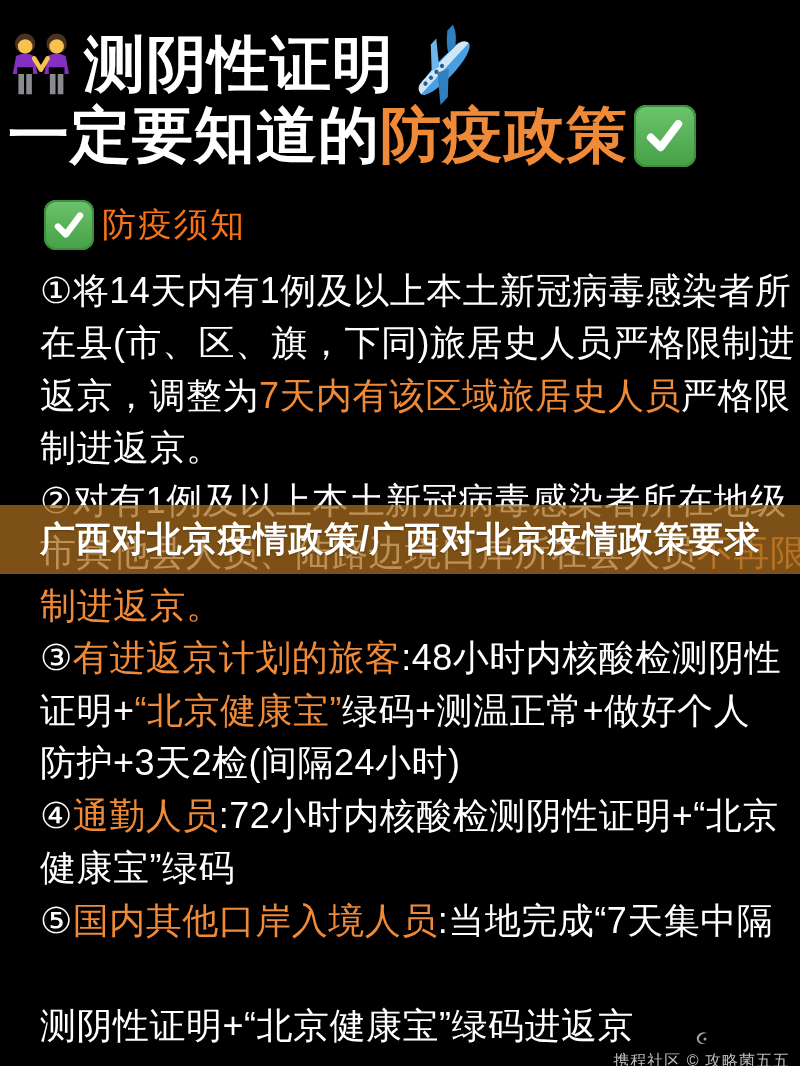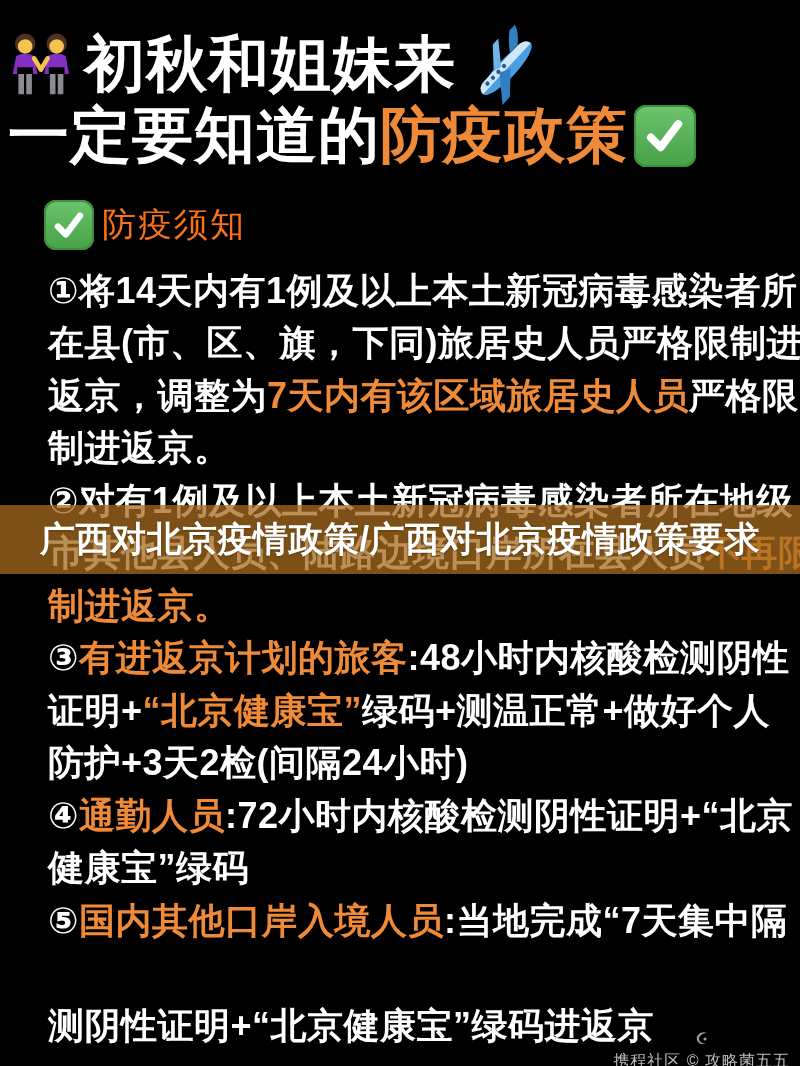--- a/index.html
+++ b/index.html
@@ -22,22 +22,22 @@
     position:relative;flex:0 0 auto;
   }
   .check-box.big{width:62px;height:62px;margin-left:6px;}
   .check-box.small{width:50px;height:50px;margin-right:8px;}
   .check-box svg{position:absolute;left:12%;top:12%;width:76%;height:76%;}
   
   .section-header{position:absolute;left:44px;top:200px;display:flex;align-items:center;}
   .section-title{font-size:34px;font-weight:400;color:#f97316;letter-spacing:2px;}
   
   .pline{
-    position:absolute;left:48px;width:730px;height:46px;
-    font-size:36px;font-weight:700;color:#ffffff;white-space:nowrap;
+    position:absolute;left:40px;width:730px;height:46px;
+    font-size:36px;font-weight:400;color:#ffffff;white-space:nowrap;
     letter-spacing:0.5px;line-height:46px;
   }
   .pline .o{color:#ef8a38;}
   
   .banner{
     position:absolute;left:0;top:505px;width:800px;height:69px;
     background:rgba(166,107,30,0.75);
     display:flex;align-items:center;justify-content:center;z-index:5;
   }
   .banner-text{
@@ -68,21 +68,21 @@
       <path d="M25 26 L31 36" stroke="#f6c34e" stroke-width="4" stroke-linecap="round"></path>
 
       <circle cx="45" cy="13" r="9" fill="#4a3320"></circle>
       <circle cx="45" cy="15.5" r="6.5" fill="#f6c34e"></circle>
       <path d="M37 10 Q41 2 50 6 Q54 8 53 14 L51 10 Q45 6 39 12 Z" fill="#4a3320"></path>
       <path d="M37 24 Q45 20 53 24 L56 40 L52 40 L52 34 L38 34 L38 40 L34 40 Z" fill="#8330c2"></path>
       <rect x="39" y="40" width="5" height="18" fill="#8a8a90"></rect>
       <rect x="46" y="40" width="5" height="18" fill="#8a8a90"></rect>
       <path d="M37 26 L31 36" stroke="#f6c34e" stroke-width="4" stroke-linecap="round"></path>
     </svg>
-    <span class="title-text">初秋和姐妹来</span>
+    <span class="title-text">测阴性证明</span>
     <svg class="emoji-plane" viewBox="0 0 64 64">
       <g transform="rotate(-35 32 32)">
         <ellipse cx="32" cy="36" rx="26" ry="7" fill="#4a9fe3"></ellipse>
         <path d="M6 36 Q6 30 14 30 L50 30 Q58 31 58 36 Z" fill="#cfe6f7"></path>
         <path d="M50 30 Q58 24 60 18 L54 18 Q46 24 42 30 Z" fill="#2f7fc1"></path>
         <path d="M26 34 L10 52 L18 52 L34 38 Z" fill="#2f7fc1"></path>
         <path d="M30 32 L44 16 L38 16 L24 30 Z" fill="#6cb6ec"></path>
         <circle cx="14" cy="33" r="1.6" fill="#2a5e8c"></circle>
         <circle cx="20" cy="33" r="1.6" fill="#2a5e8c"></circle>
         <circle cx="26" cy="33" r="1.6" fill="#2a5e8c"></circle>

